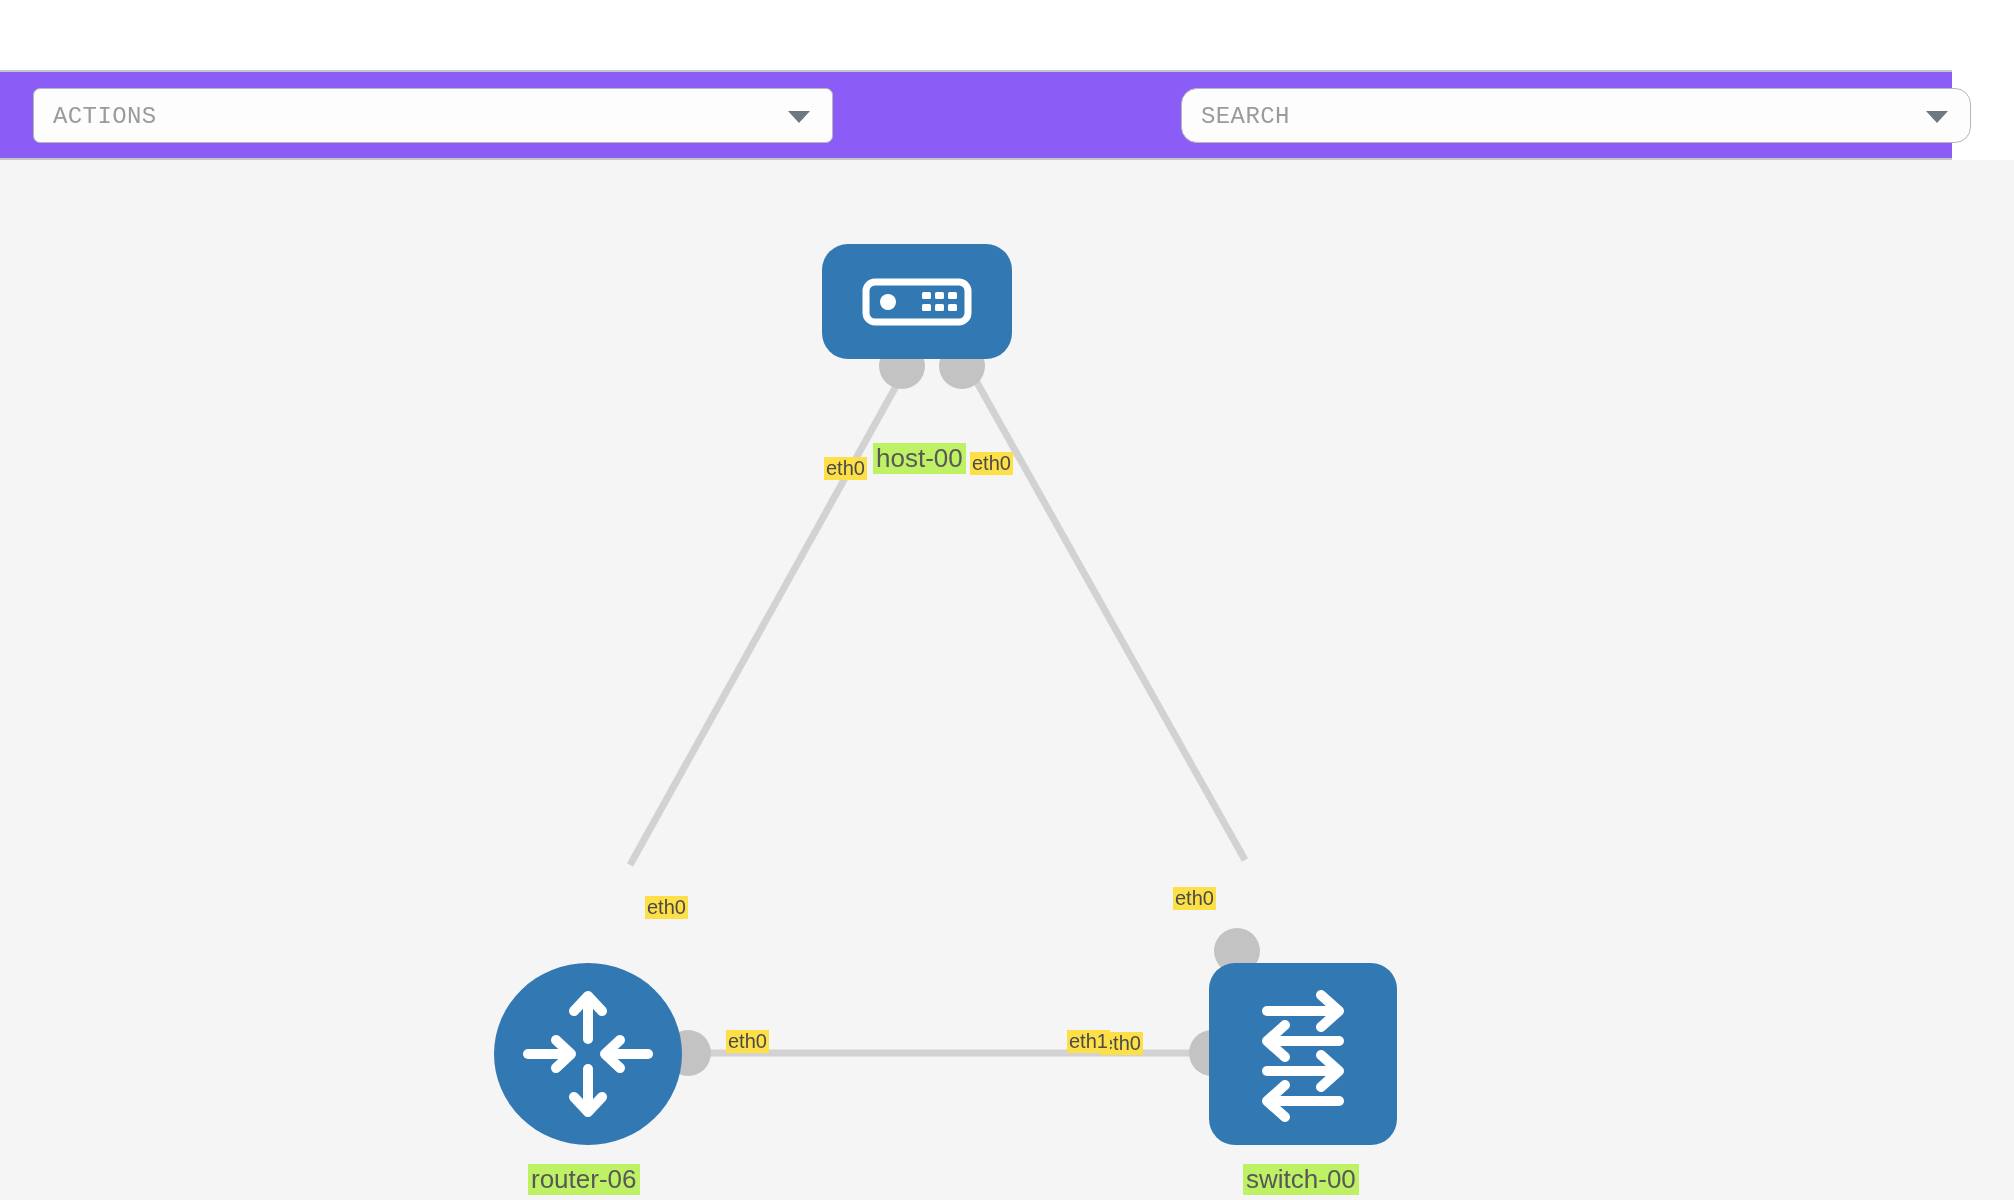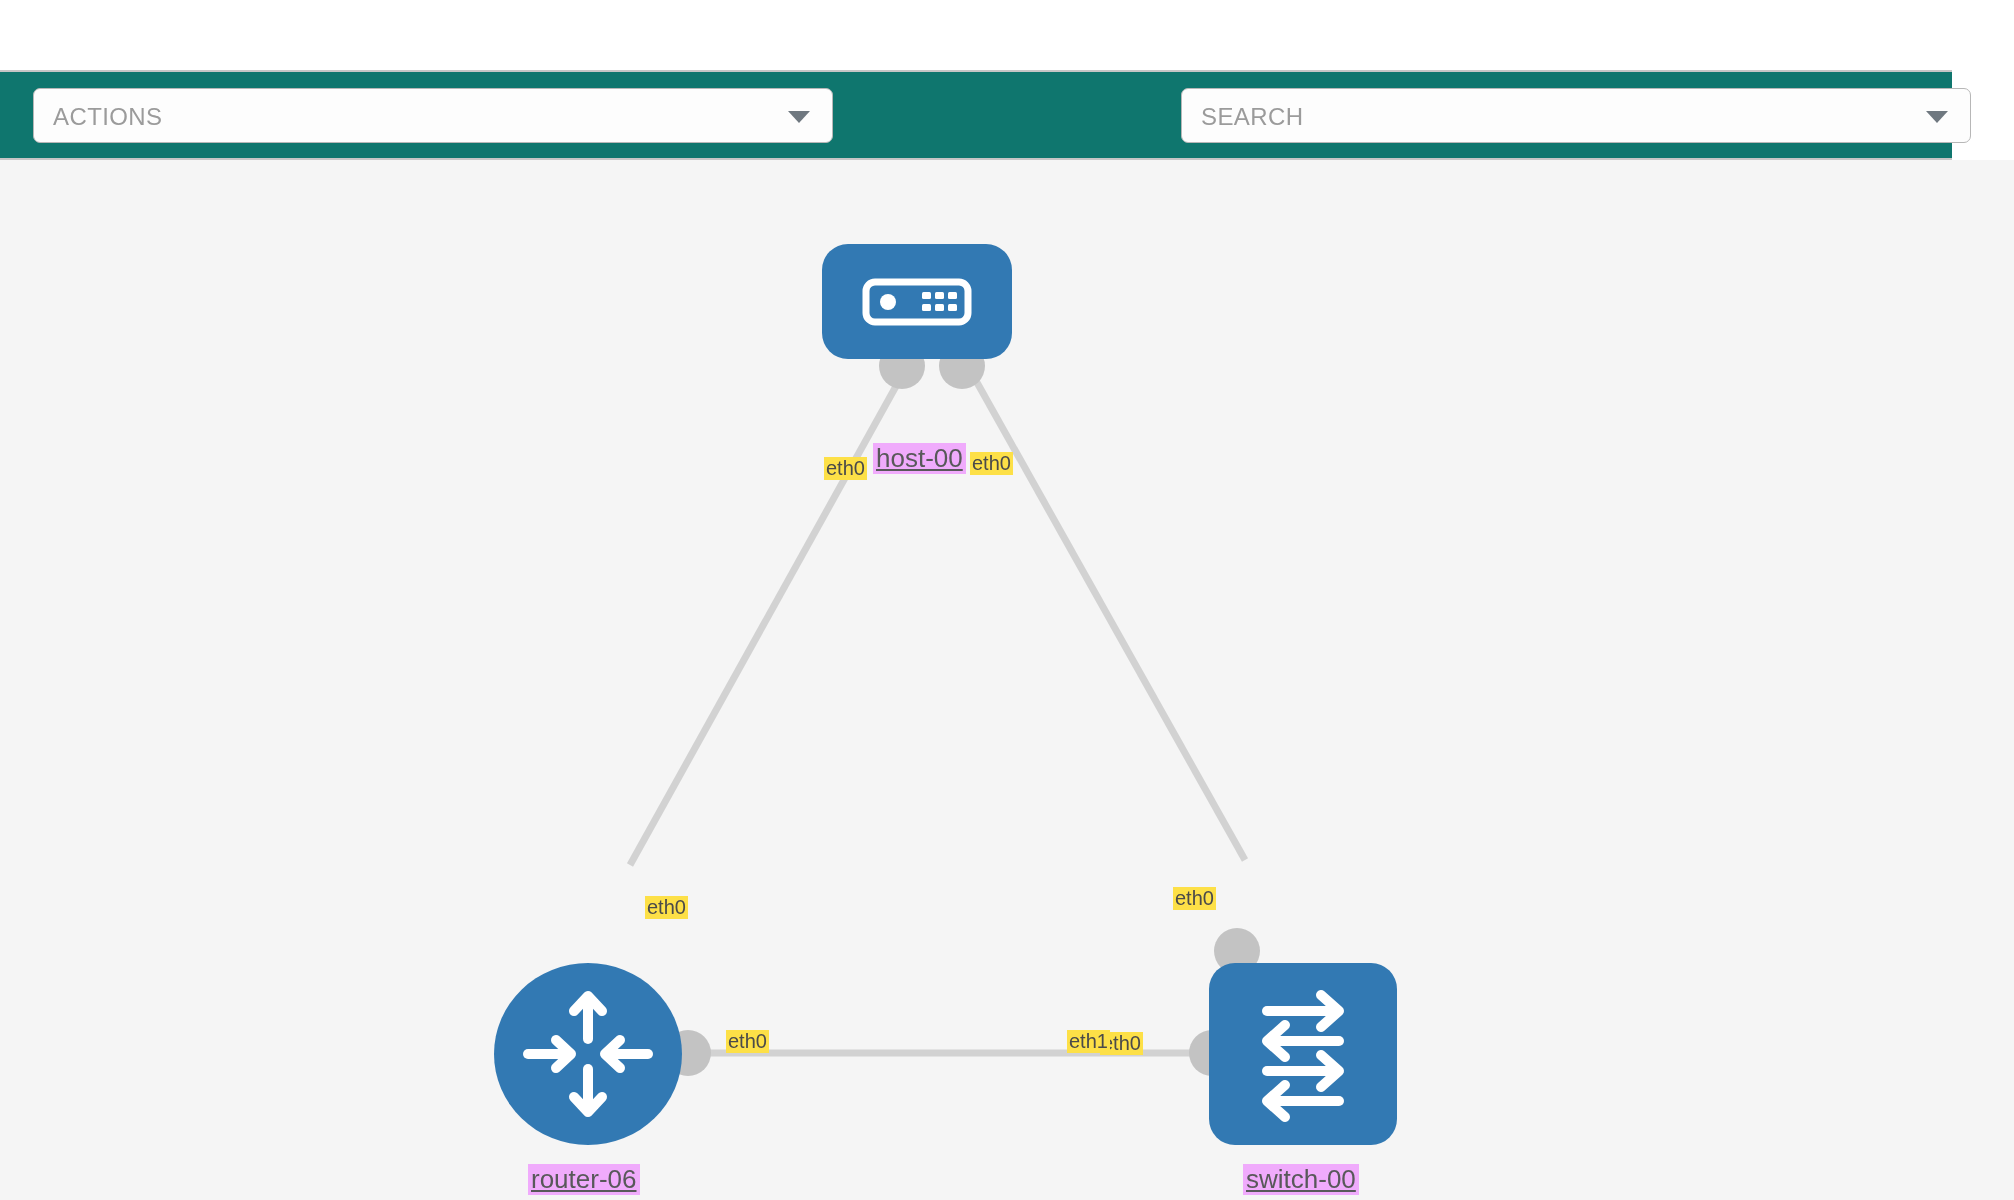--- a/index.html
+++ b/index.html
@@ -23,24 +23,25 @@
   }
   .close-btn{
     position:absolute;right:25px;top:11px;width:38px;height:38px;
     border-radius:50%;background:#cfcfcf;cursor:pointer;
   }
   .close-btn svg{display:block;}
 
   
   .toolbar{
     position:absolute;left:0;top:70px;width:1952px;height:90px;
-    background:#0f766e;
+    background:#8b5cf6;
     border-top:2px solid #c6c6c6;
     border-bottom:2px solid #c6c6c6;
     box-sizing:border-box;
+    font-family:Liberation Mono, monospace;
   }
   .actions-select{
     position:absolute;left:33px;top:16px;width:800px;height:55px;
     background:#fdfdfd;border:1.5px solid #b7b7b7;border-radius:7px;
     box-sizing:border-box;cursor:pointer;
   }
   .actions-select .label{
     position:absolute;left:19px;top:14px;
     font-size:24px;color:#9b9b9b;letter-spacing:.4px;
   }
@@ -50,21 +51,21 @@
     border-right:11px solid transparent;border-top:12px solid #6f7880;
   }
   .tool-icon{
     position:absolute;top:92px;width:46px;height:46px;cursor:pointer;
   }
   .tool-icon.wrench{left:1038px;}
   .tool-icon.key{left:1118px;}
 
   .search-field{
     position:absolute;left:1181px;top:16px;width:790px;height:55px;
-    background:#fdfdfd;border:1.5px solid #b7b7b7;border-radius:7px;
+    background:#fdfdfd;border:1.5px solid #b7b7b7;border-radius:16px;
     box-sizing:border-box;cursor:text;
   }
   .search-field .label{
     position:absolute;left:19px;top:14px;
     font-size:24px;color:#9b9b9b;letter-spacing:.4px;
   }
 
   
   .canvas{
     position:absolute;left:0;top:160px;width:2014px;height:1040px;
@@ -74,21 +75,21 @@
 
   .node{position:absolute;}
   .node-shape{position:absolute;background:#3279b3;}
   .node-shape.circle{border-radius:50%;}
   .node-shape.rounded{border-radius:26px;}
   .node-shape.rounded-host{border-radius:26px;}
   .node-shape svg{position:absolute;left:0;top:0;}
 
   .node-label{
     position:absolute;font-size:26px;color:#58585a;
-    background:#f0abfc;white-space:nowrap;padding:0 3px;text-decoration:underline;
+    background:#bef264;white-space:nowrap;padding:0 3px;
   }
   .edge-label{
     position:absolute;font-size:20px;color:#4a4a4a;
     background:#fde047;white-space:nowrap;padding:0 2px;
   }
 </style>
 </head>
 <body>
 
 <div class="app">

